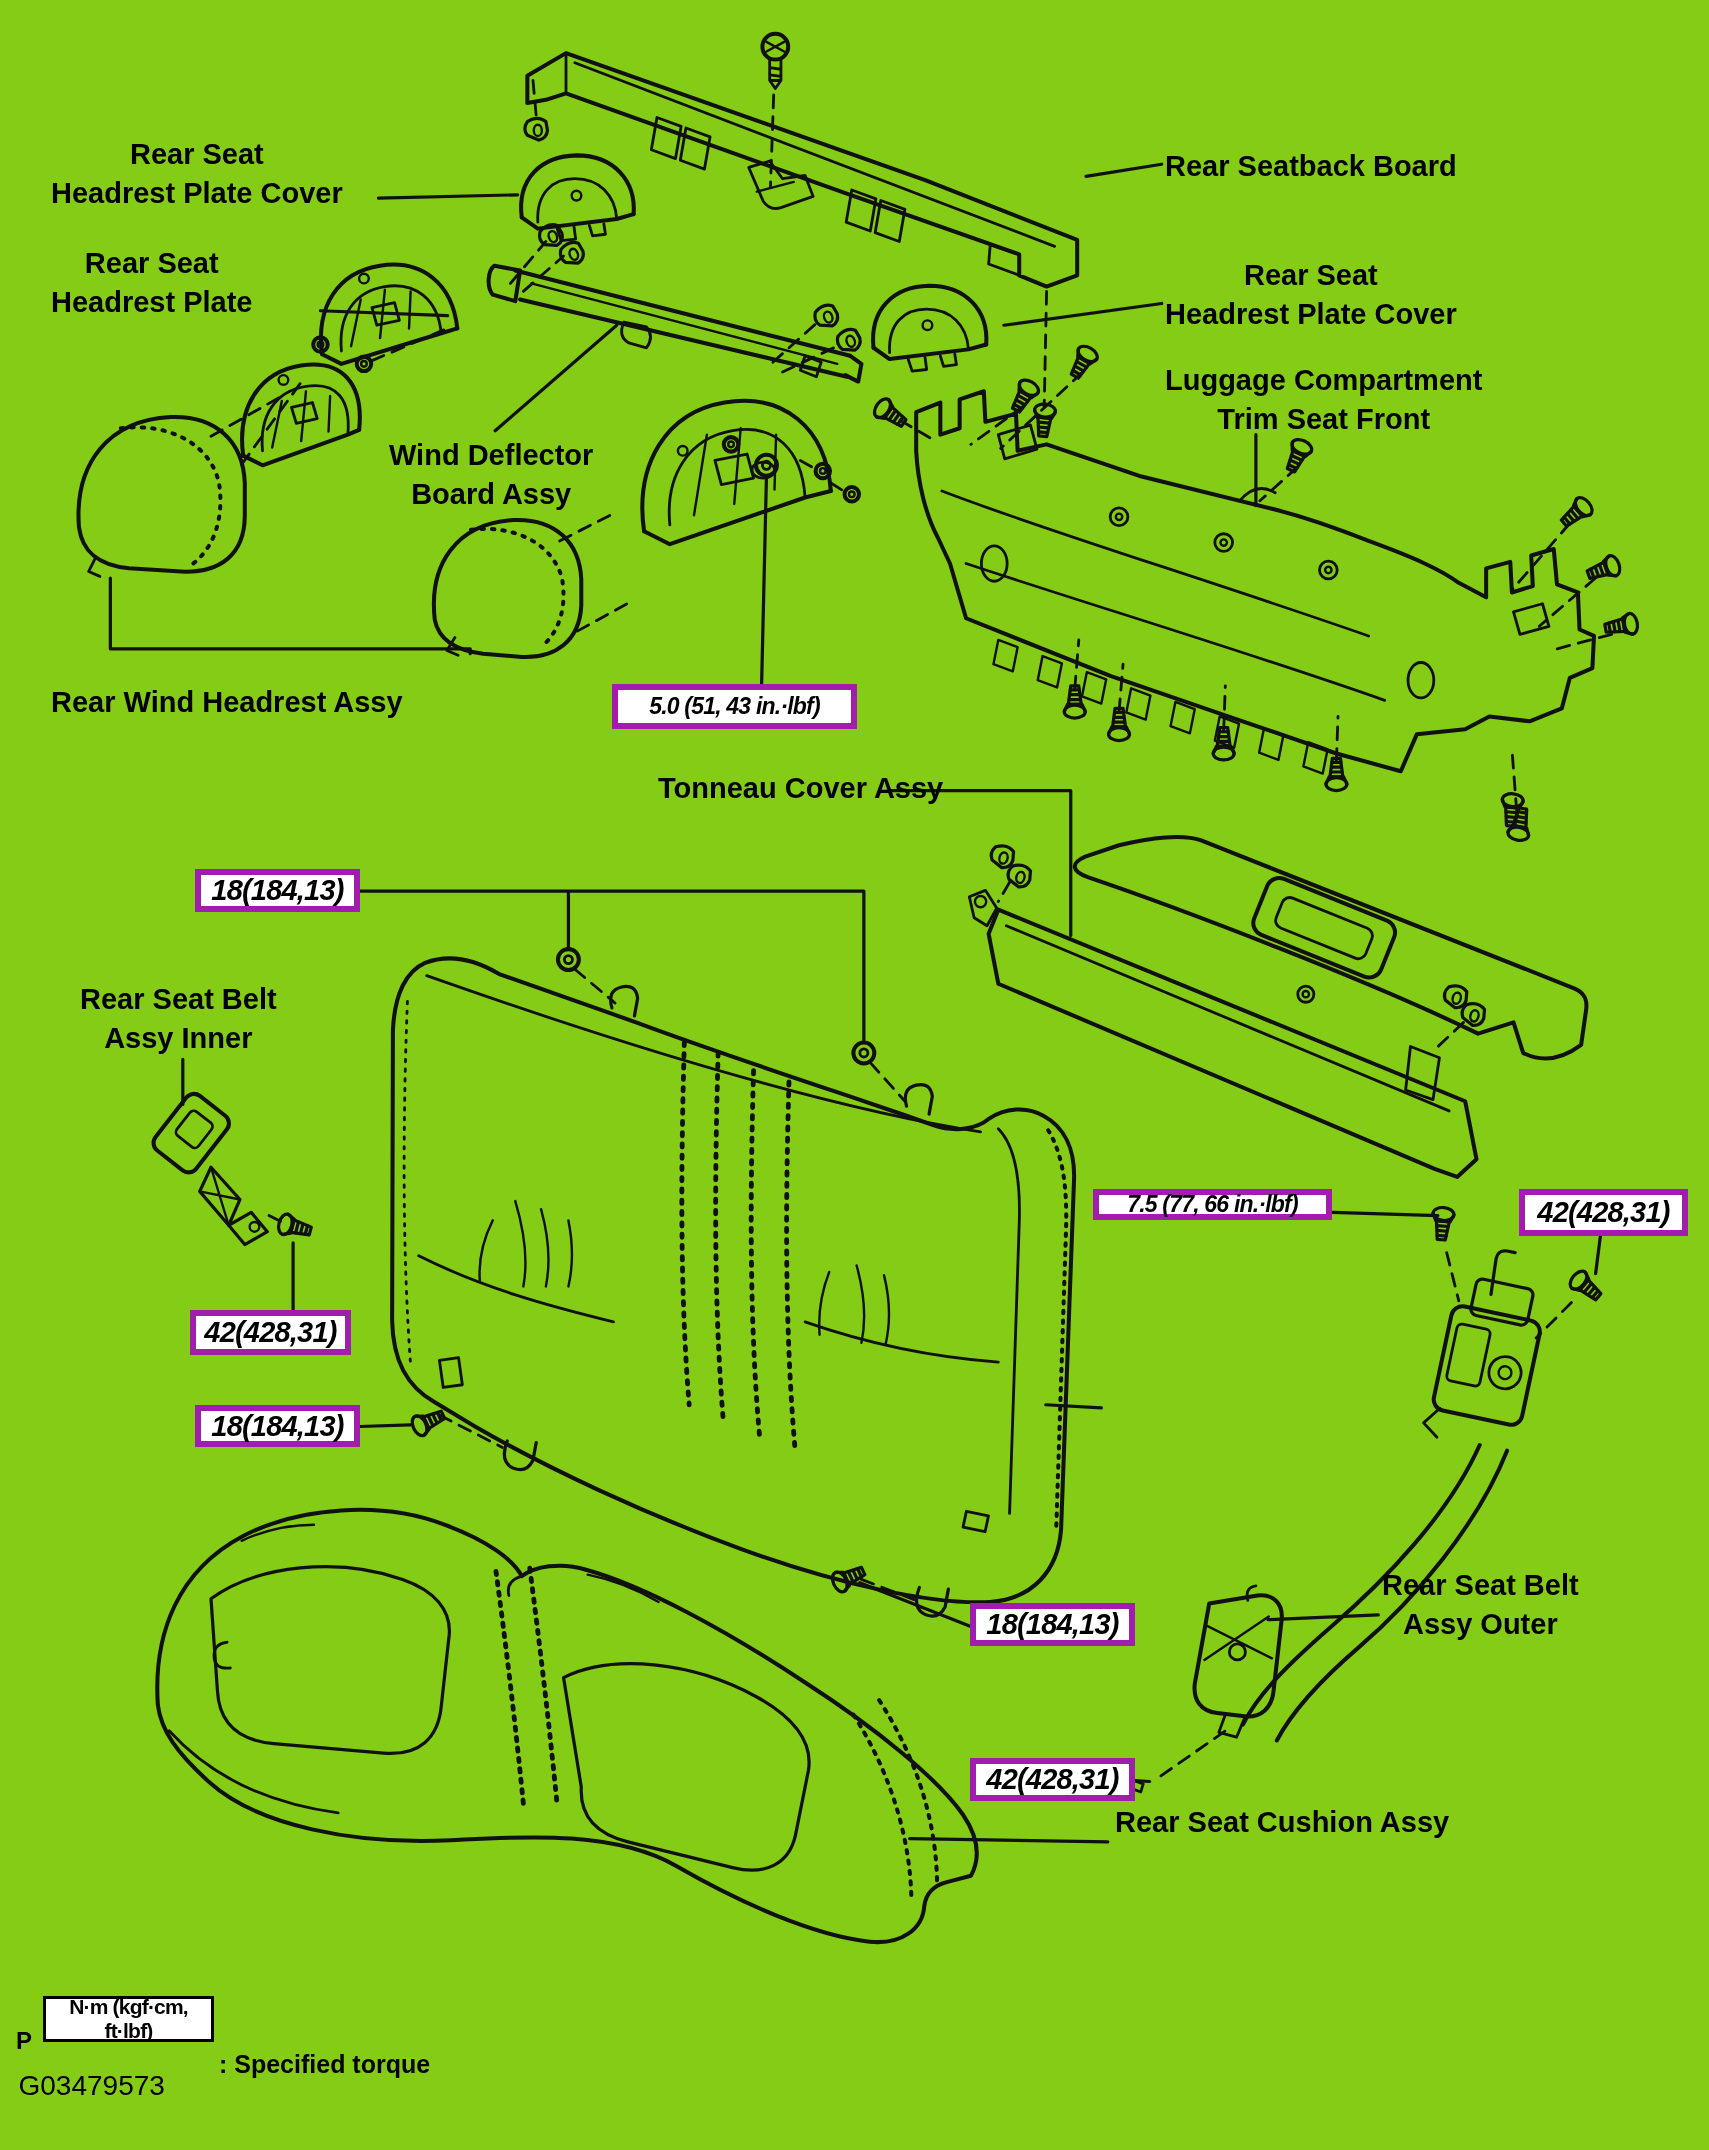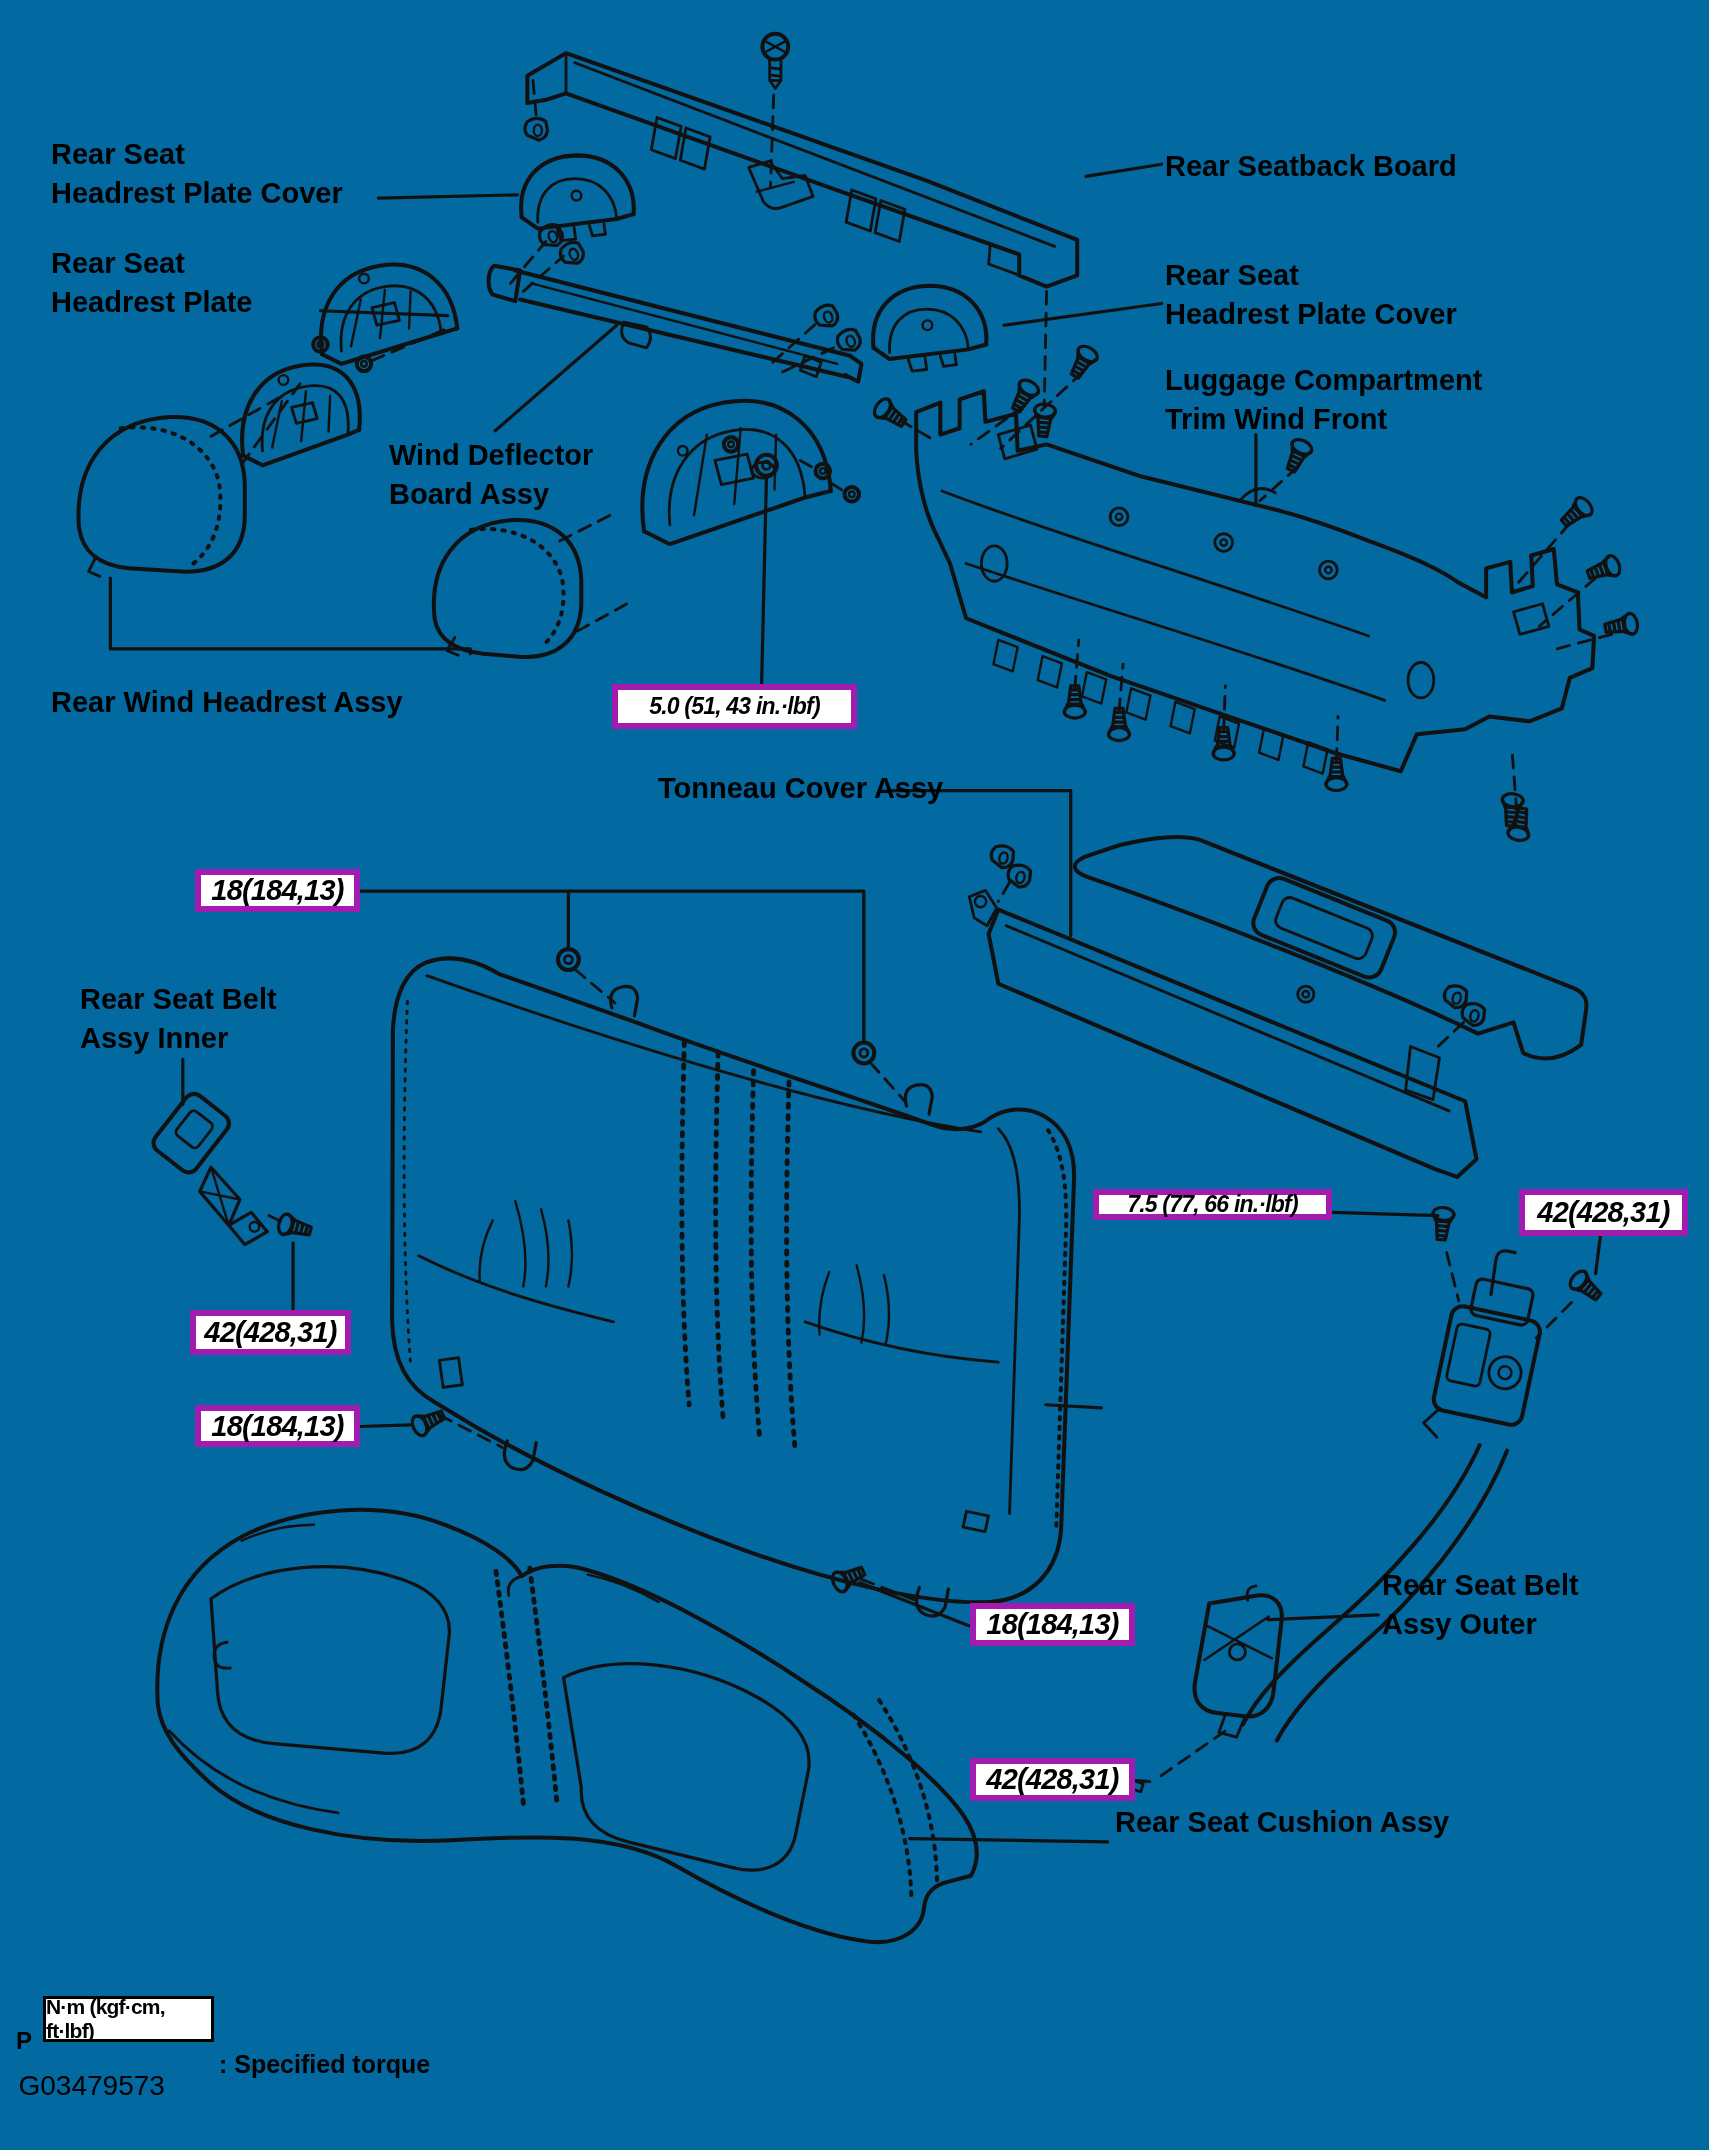--- a/index.html
+++ b/index.html
@@ -1,17 +1,17 @@
 <!DOCTYPE html>
 <html style="font-size:13px"><head>
 <meta charset="utf-8">
 <style>
   html,body{margin:0;padding:0;background:#888;}
-  .page{position:relative;width:1710px;height:2151px;background:#0369a1;overflow:hidden;
-        font-family:"Liberation Sans",sans-serif;color:#000;}
+  .page{position:relative;width:1710px;height:2151px;background:#84cc16;overflow:hidden;
+        font-family:"Liberation Sans",sans-serif;color:#000;text-align:center;}
   .page svg{position:absolute;left:0;top:0;}
   .lbl{position:absolute;font-weight:bold;font-size:29px;line-height:1.36;
        white-space:pre-line;letter-spacing:0;}
   .tq{position:absolute;border:6px solid #a21caf;background:#fff;font-weight:bold;
       font-size:29px;letter-spacing:-0.8px;display:flex;align-items:center;
       justify-content:center;box-sizing:border-box;font-style:italic;}
   .tq-long{font-size:23px;letter-spacing:-0.8px;}
   .legend-box{position:absolute;border:3.2px solid #000;background:#fff;font-weight:bold;
       font-size:21px;display:flex;align-items:center;justify-content:center;
       box-sizing:border-box;letter-spacing:-0.8px;}
@@ -328,21 +328,21 @@
   <div class="lbl" style="left:51px;top:135px;">Rear Seat
 Headrest Plate Cover</div>
   <div class="lbl" style="left:1165px;top:147px;">Rear Seatback Board</div>
   <div class="lbl" style="left:51px;top:244px;">Rear Seat
 Headrest Plate</div>
   <div class="lbl" style="left:1165px;top:256px;">Rear Seat
 Headrest Plate Cover</div>
   <div class="lbl" style="left:389px;top:436px;">Wind Deflector
 Board Assy</div>
   <div class="lbl" style="left:1165px;top:361px;">Luggage Compartment
-Trim Wind Front</div>
+Trim Seat Front</div>
   <div class="lbl" style="left:51px;top:683px;">Rear Wind Headrest Assy</div>
   <div class="lbl" style="left:658px;top:769px;">Tonneau Cover Assy</div>
   <div class="lbl" style="left:80px;top:980px;">Rear Seat Belt
 Assy Inner</div>
   <div class="lbl" style="left:1382px;top:1566px;">Rear Seat Belt
 Assy Outer</div>
   <div class="lbl" style="left:1115px;top:1803px;">Rear Seat Cushion Assy</div>
 
   <div class="tq tq-long" style="left:612px;top:684px;width:245px;height:45px;">5.0 (51, 43 in.·lbf)</div>
   <div class="tq" style="left:195px;top:869px;width:165px;height:43px;">18(184,13)</div>

